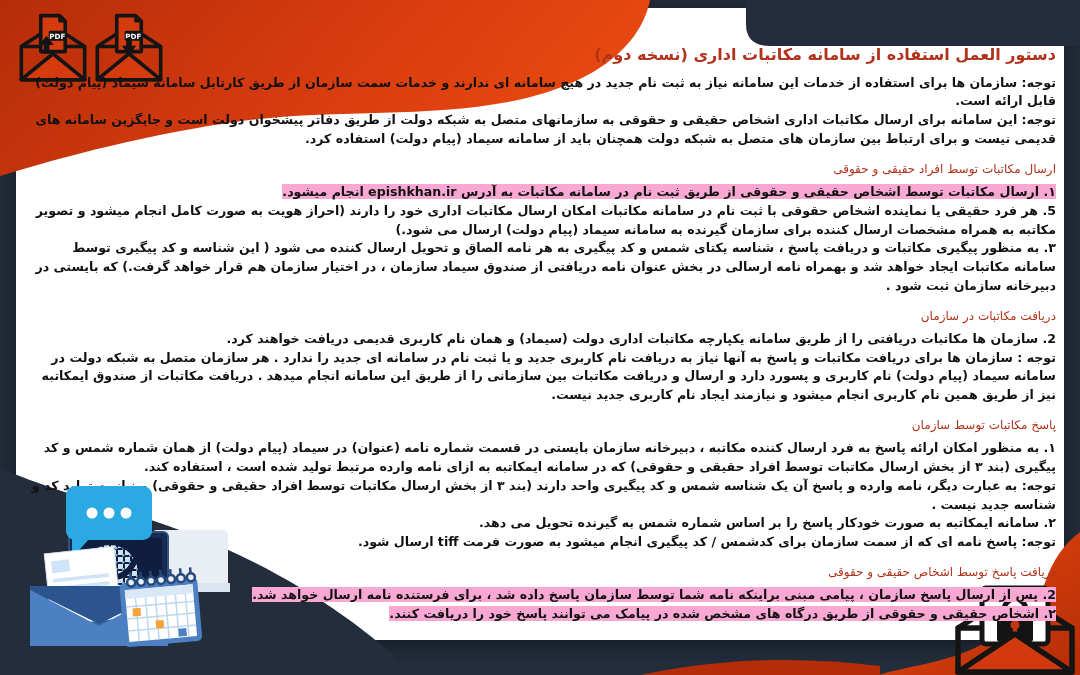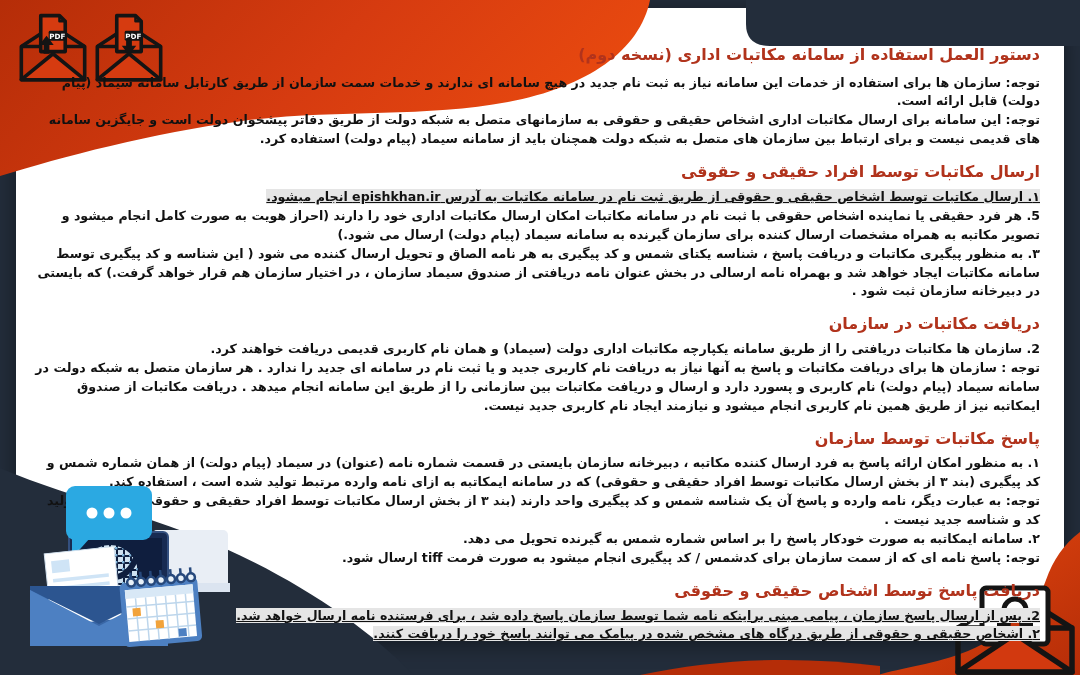--- a/index.html
+++ b/index.html
@@ -10,33 +10,33 @@
   }
   .panel{
     position:absolute;left:16px;right:16px;top:8px;bottom:35px;
     background:#ffffff;border-radius:34px;
     box-shadow:0 4px 22px rgba(0,0,0,.45);
     z-index:1;
   }
   .decor{position:absolute;inset:0;width:1080px;height:675px;z-index:3;pointer-events:none;}
   .illu{position:absolute;left:6px;top:480px;width:225px;height:195px;z-index:5;pointer-events:none;}
   .text{
-    position:absolute;left:30px;right:40px;top:44px;z-index:4;
+    position:absolute;left:30px;right:24px;top:44px;z-index:4;
     direction:rtl;text-align:right;color:#111111;
   }
   .text h1{
     margin:0 0 8px 0;font-size:16px;line-height:1.35;font-weight:bold;color:#b1331c;
   }
   .text h2{
-    margin:13px 0 5px 0;font-size:16px;line-height:1.3;font-weight:bold;color:#b1331c;text-align:right;
+    margin:13px 0 5px 0;font-size:12px;line-height:1.3;font-weight:normal;color:#b1331c;text-align:right;
   }
   .text p.body{
     margin:0;font-size:12.6px;line-height:1.5;font-weight:bold;color:#111111;
   }
-  .hl{background:#e5e5e5;box-decoration-break:clone;text-decoration:underline;-webkit-box-decoration-break:clone;}
+  .hl{background:#f9a8d4;box-decoration-break:clone;-webkit-box-decoration-break:clone;}
   svg text{font-family:"DejaVu Sans","Liberation Sans",sans-serif;}
 </style>
 </head>
 <body>
 
 <div class="canvas">
 
   <div class="panel"></div>
 
   <div class="text">

